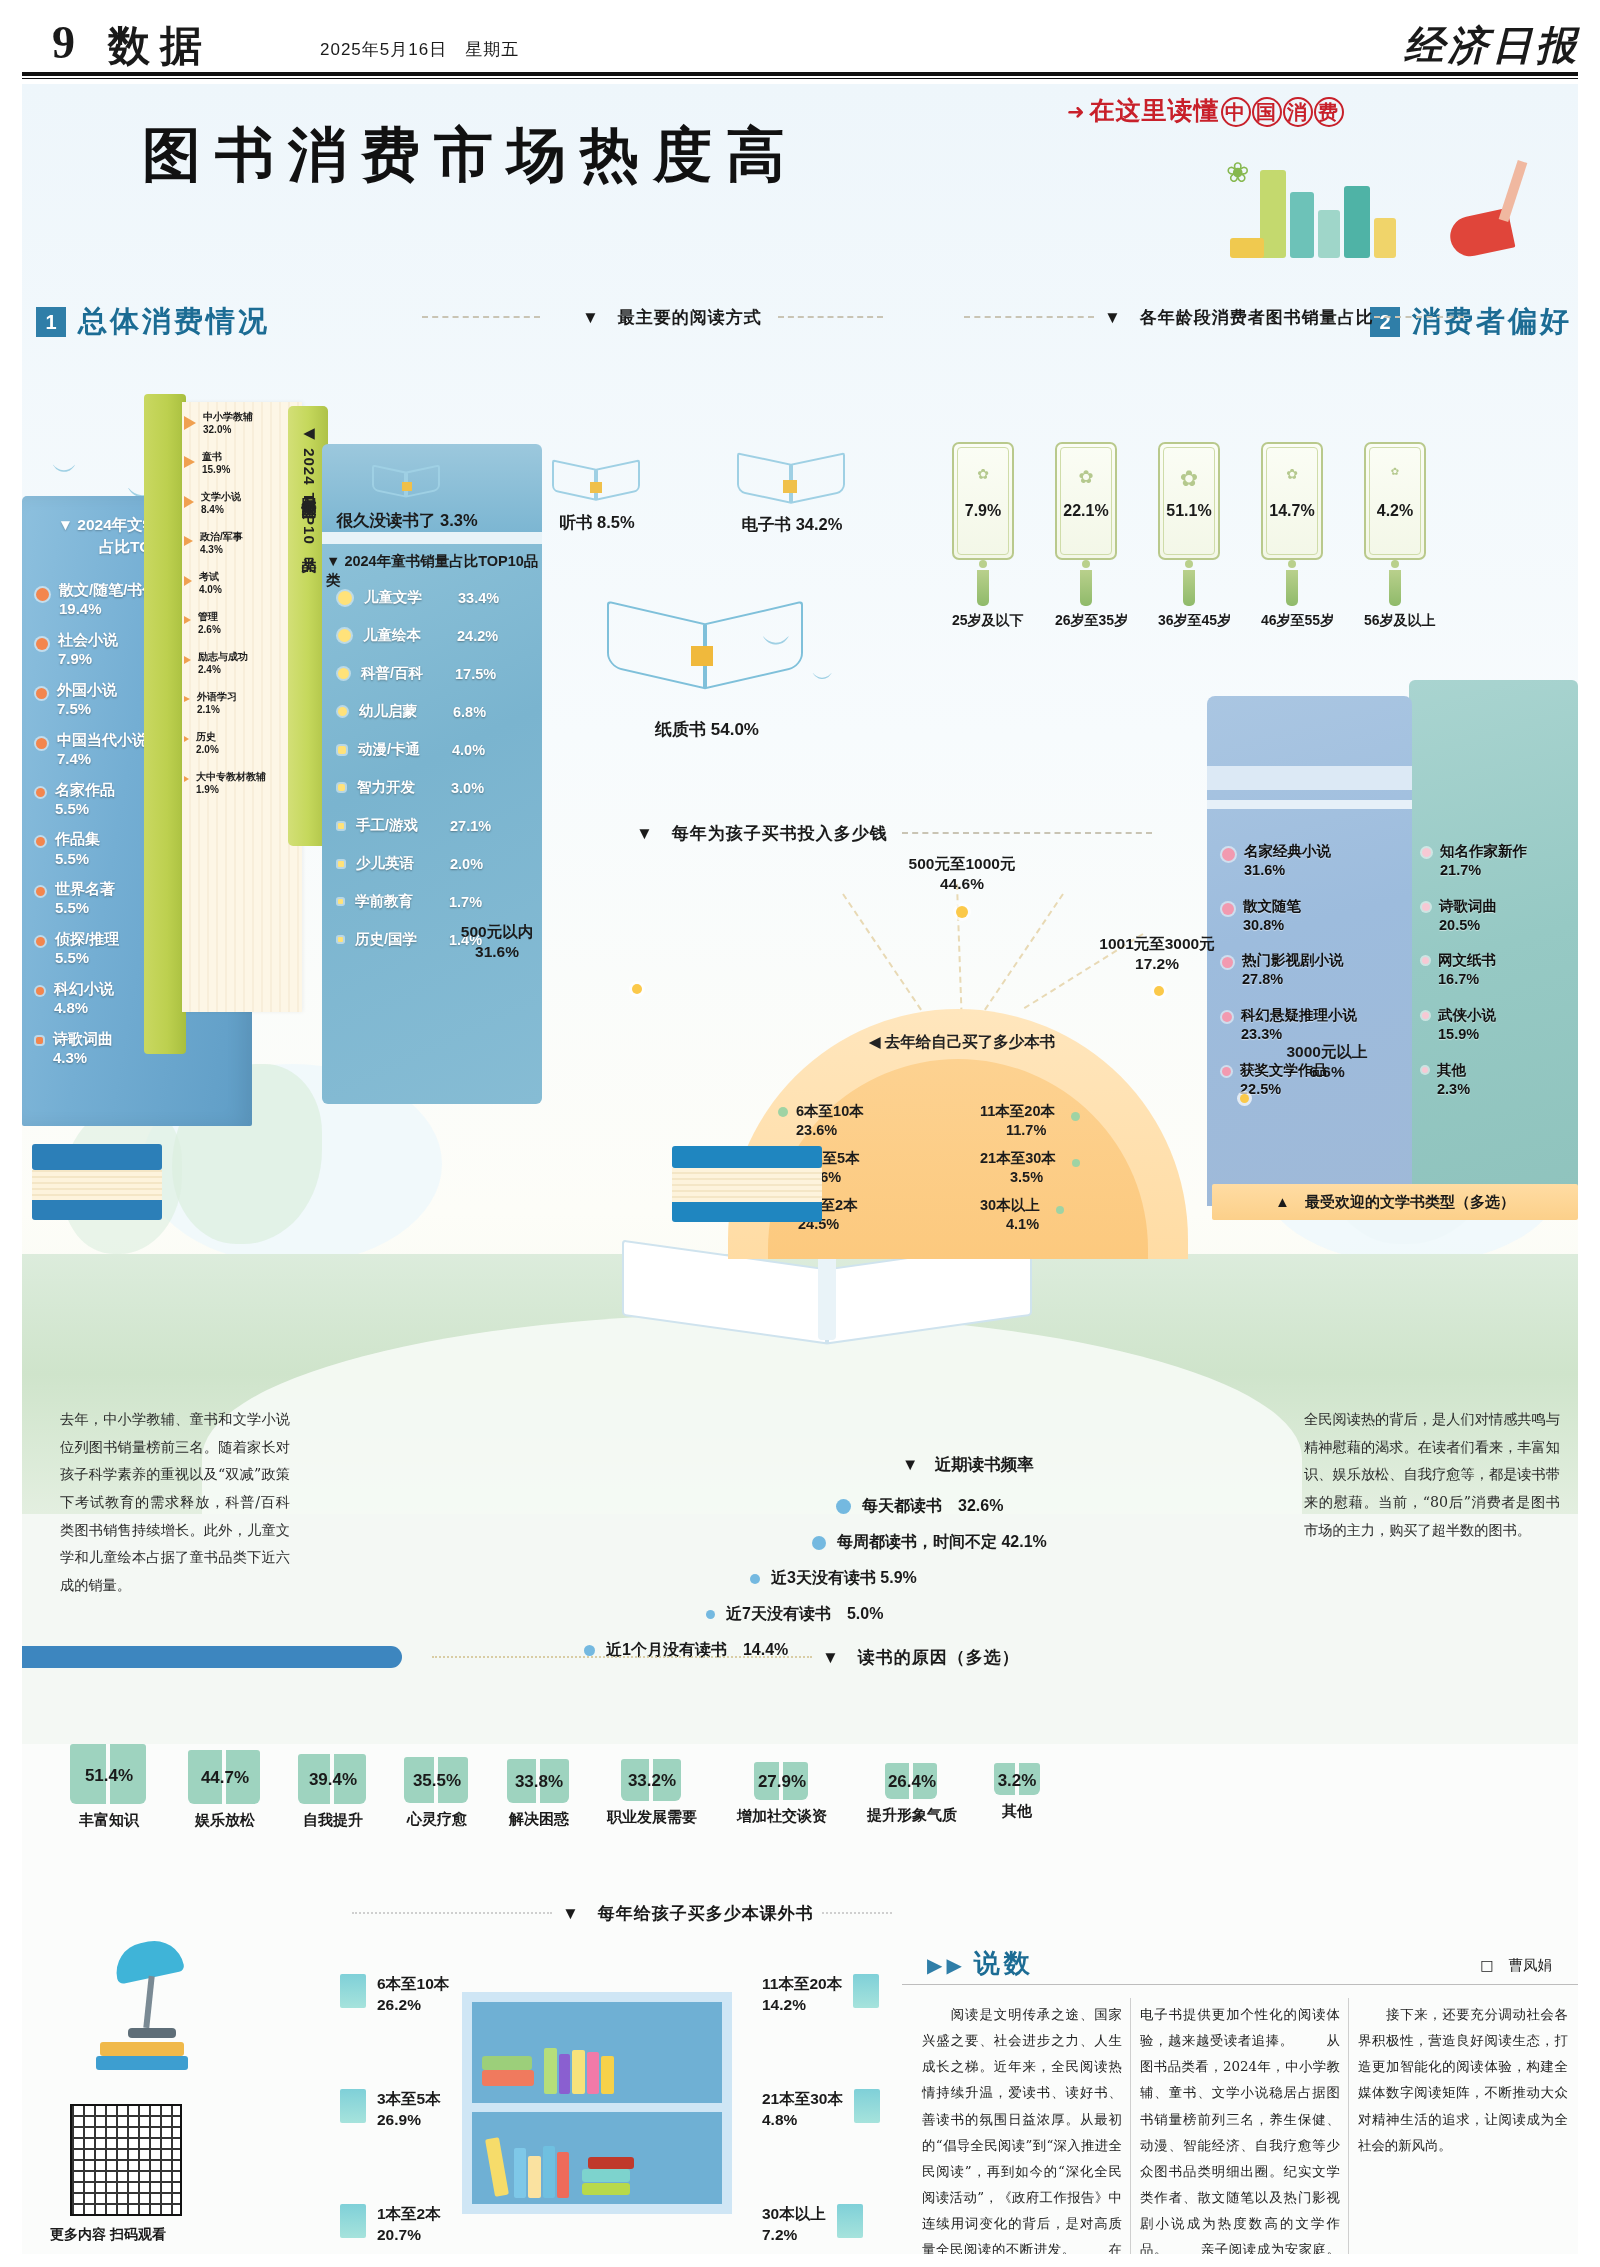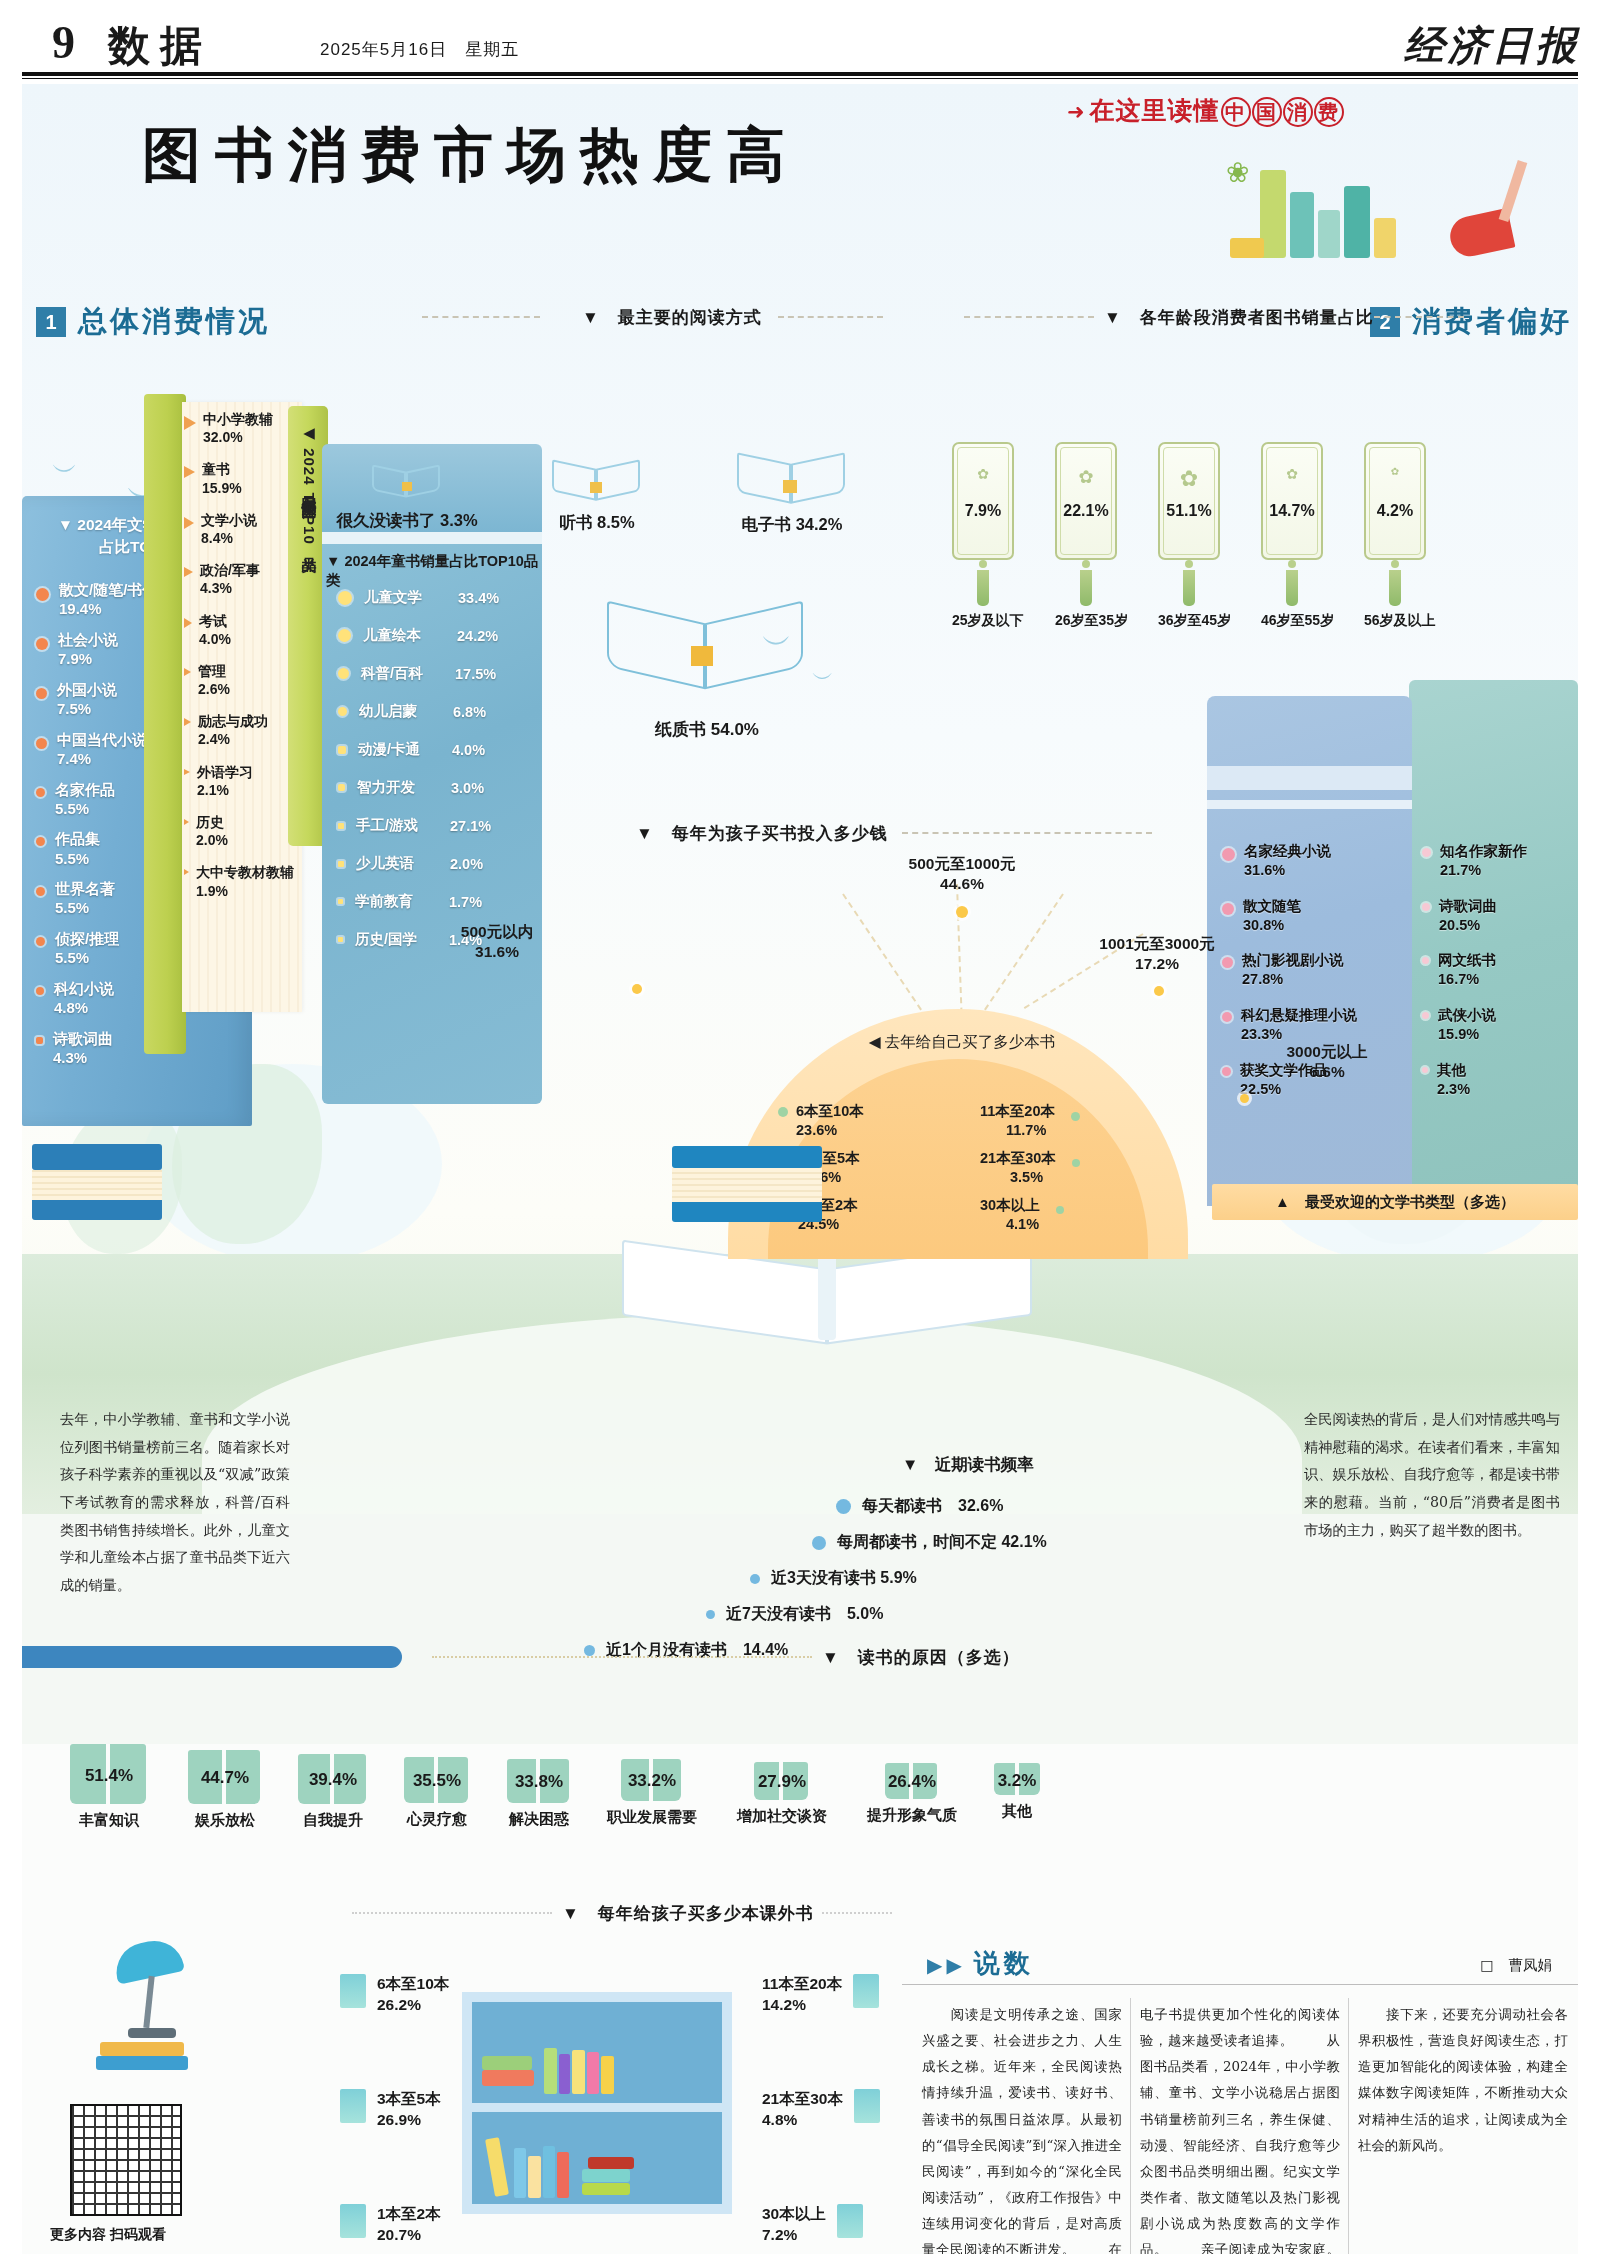--- a/index.html
+++ b/index.html
@@ -67,21 +67,21 @@
   
   .green-spine { position: absolute; left: 122px; top: 310px; width: 42px; height: 660px;
                  background: linear-gradient(90deg, #c9d861 0%, #bdd04f 55%, #a8bf3f 100%);
                  border-radius: 4px; }
   .cream-panel { position: absolute; left: 160px; top: 318px; width: 120px; height: 610px;
                  background: repeating-linear-gradient(90deg, #fdf6e6 0 7px, #f8eeda 7px 9px);
                  box-shadow: 1px 0 4px rgba(0,0,0,.06); }
   .cat-list { position: absolute; left: 162px; top: 326px; width: 132px; }
   .cat-item { position: relative; display: flex; align-items: flex-start; gap: 7px; margin-bottom: 14px; }
   .cat-arrow { flex: 0 0 auto; margin-top: 6px; }
-  .cat-tx { font-size: 14px; font-weight: bold; line-height: 1.3; color: #1b1b1b; }
+  .cat-tx { font-size: 10px; font-weight: bold; line-height: 1.3; color: #1b1b1b; }
 
   .spine-label { position: absolute; left: 266px; top: 322px; width: 40px; height: 440px;
                  background: linear-gradient(90deg, #d3df77 0%, #c5d85c 50%, #aec247 100%);
                  border-radius: 5px; }
   .spine-label span { position: absolute; left: 11px; top: 18px; writing-mode: vertical-rl;
                       font-size: 15px; font-weight: bold; letter-spacing: 1px; color: #222; }
 
   
   .child-book-top { position: absolute; left: 300px; top: 360px; width: 220px; height: 88px;
                     background: linear-gradient(180deg, #9cc8dd 0%, #7cb6d2 100%); border-radius: 6px 6px 0 0; }
@@ -142,21 +142,21 @@
                   border-radius: 2px; }
 
   
   .sun-outer { position: absolute; left: 706px; top: 925px; width: 460px; height: 250px;
                border-radius: 230px 230px 0 0;
                background: linear-gradient(180deg, #ffe6bd 0%, #ffdca4 100%); }
   .sun-inner { position: absolute; left: 746px; top: 975px; width: 380px; height: 200px;
                border-radius: 190px 190px 0 0;
                background: linear-gradient(180deg, #fdd291 0%, #fcc97e 100%); }
   .sun-label { position: absolute; left: 760px; top: 948px; width: 360px; text-align: center;
-               font-size: 15.5px; font-weight: normal; color: #222; }
+               font-size: 15.5px; font-weight: bold; color: #222; }
   .bought-grid { position: absolute; left: 756px; top: 1018px; width: 370px;
                  display: grid; grid-template-columns: 1fr 1fr; column-gap: 22px; row-gap: 10px; }
   .bought-item { display: flex; align-items: flex-start; gap: 8px; }
   .bought-dot { border-radius: 50%; background: #9fd3a4; flex: 0 0 auto; margin-top: 5px; }
   .bought-tx { font-size: 14.5px; font-weight: bold; line-height: 1.28; color: #1c1c1c; }
 
   
   .spend-item { position: absolute; font-size: 15.5px; font-weight: bold; line-height: 1.3; text-align: center; }
   .spend-dot { position: absolute; width: 12px; height: 12px; border-radius: 50%;
                background: #fbc94a; box-shadow: 0 0 0 3px rgba(255,255,255,.7); }

